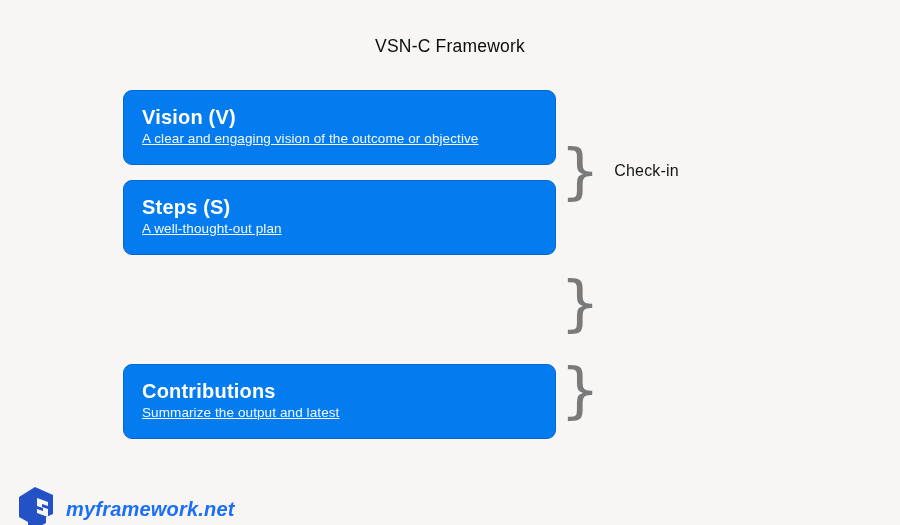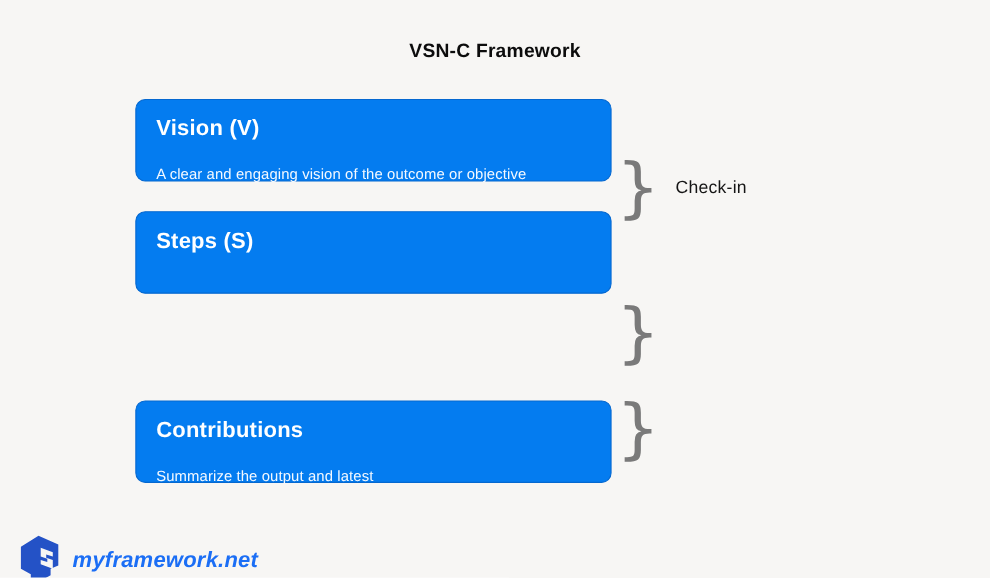--- a/index.html
+++ b/index.html
@@ -6,44 +6,45 @@
   .canvas{
     position:relative;
     width:900px;height:525px;
     background:#f7f6f4;
     font-family:"Liberation Sans","DejaVu Sans",sans-serif;
     overflow:hidden;
   }
   .page-title{
     position:absolute;top:36px;left:0;width:100%;
     text-align:center;
-    font-size:17.5px;font-weight:700;color:#0c0c0c;
+    font-size:17.5px;font-weight:400;color:#0c0c0c;
     letter-spacing:.2px;
   }
   .fw-box{
     position:absolute;left:123px;width:433px;height:75px;
     background:#047cf0;
     border:1px solid #0568d0;
     border-radius:9px;
     box-sizing:border-box;
     padding:15px 18px 0 18px;
     color:#ffffff;
   }
   .fw-box-top1{top:90px;}
-  .fw-box-top2{top:192px;}
+  .fw-box-top2{top:180px;}
   .fw-box-top3{top:270px;}
   .fw-box-top4{top:364px;}
   .fw-heading{
     font-size:20px;font-weight:700;line-height:1.15;
     letter-spacing:.2px;
   }
   .fw-desc{
-    margin-top:22px;
+    margin-top:2px;
     font-size:13.5px;font-weight:400;color:#f4f9ff;
     letter-spacing:.1px;
+    text-decoration:underline;
   }
   .annotation{
     position:absolute;left:561px;height:60px;
     display:flex;align-items:center;gap:15px;
   }
   .ann-top1{top:141px;}
   .ann-top2{top:273px;}
   .ann-top3{top:360px;}
   .brace{
     font-family:"DejaVu Sans",sans-serif;
@@ -72,20 +73,21 @@
 
   <div class="page-title">VSN-C Framework</div>
 
   <div class="fw-box fw-box-top1">
     <div class="fw-heading">Vision (V)</div>
     <div class="fw-desc">A clear and engaging vision of the outcome or objective</div>
   </div>
 
   <div class="fw-box fw-box-top2">
     <div class="fw-heading">Steps (S)</div>
+    <div class="fw-desc">A well-thought-out plan</div>
   </div>
 
 
   <div class="fw-box fw-box-top4">
     <div class="fw-heading">Contributions</div>
     <div class="fw-desc">Summarize the output and latest</div>
   </div>
 
   <div class="annotation ann-top1">
     <span class="brace">}</span>

